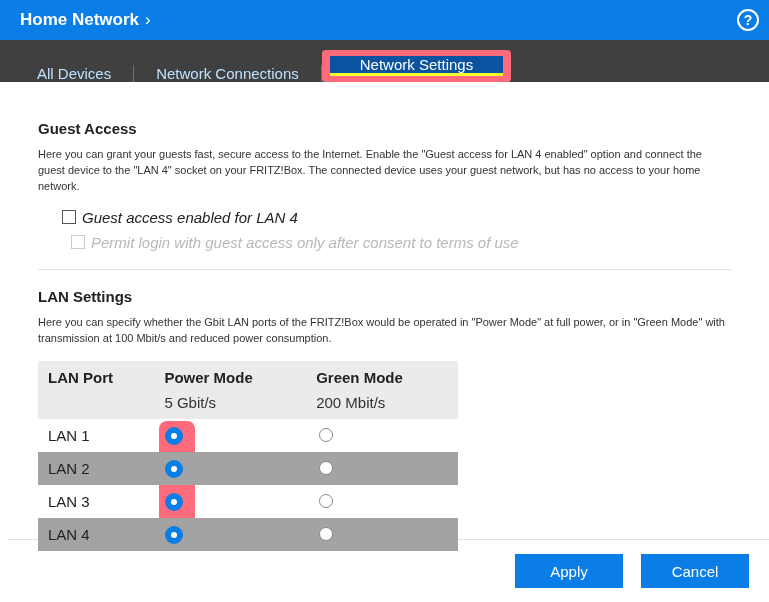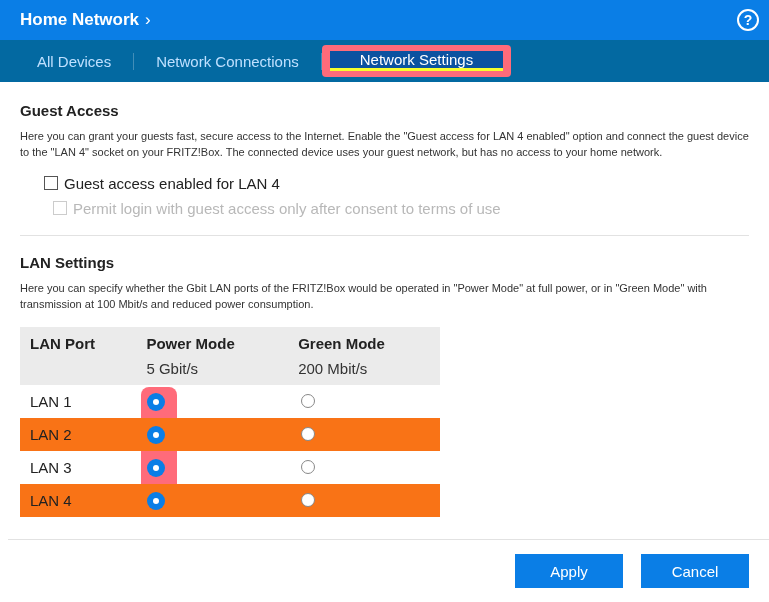--- a/index.html
+++ b/index.html
@@ -14,47 +14,47 @@
     padding: 0 10px 0 20px;
     color: #fff;
   }
   .breadcrumb { flex: 1; display: flex; align-items: center; font-weight: 600; font-size: 17px; }
   .breadcrumb .chev { margin: 0 6px; font-weight: 400; }
   .help-icon {
     width: 22px; height: 22px; border: 2px solid #fff; border-radius: 50%; display: flex;
     align-items: center; justify-content: center; font-weight: 700; font-size: 14px; color: #fff; cursor: pointer;
   }
   .tablist {
-    background: #0369a1; height: 42px; display: flex; align-items: center; padding: 0 15px;
+    background: #404040; height: 42px; display: flex; align-items: flex-end; padding: 0 15px;
   }
   .tab {
     padding: 0 22px; display: flex; align-items: center; color: #bfe0ff; cursor: pointer; font-size: 15px;
     border-right: 1px solid rgba(255,255,255,0.25);
   }
   .tab:last-child { border-right: none; }
   .tab-active-wrap {
     margin: 0; padding: 6px 8px ; background: #ff6b7a; border-radius: 4px; display: flex; align-items: stretch;
   }
   .tab-active {
     background: #0b52a0; color: #fff; display: flex; align-items: center; padding: 0 30px;
     border-bottom: 3px solid #f6ff2e; font-weight: 500; cursor: pointer;
   }
-  .content { padding: 20px; }
+  .content { padding: 38px; }
   .section-title { font-weight: 700; font-size: 15px; margin-bottom: 10px; }
   .desc { color: #333; line-height: 1.45; font-size: 11px; margin-bottom: 14px; }
-  .checkbox-row { display: flex; align-items: center; margin-left: 24px; margin-bottom: 8px; gap: 6px; }
+  .checkbox-row { display: flex; align-items: center; margin-left: 24px; margin-bottom: 8px; gap: 6px; font-style: italic; }
   .checkbox { width: 14px; height: 14px; border: 1px solid #555; background: #fff; cursor: pointer; }
   .checkbox.disabled { border-color: #ccc; cursor: default; }
   .label-disabled { color: #b8b8b8; }
   hr { border: none; border-top: 1px solid #e2e2e2; margin: 18px 0; }
   .table { width: 420px; border-collapse: collapse; font-size: 15px; }
   .table th { text-align: left; font-weight: 700; padding: 8px 10px; background: #ebebeb; }
   .table td { padding: 6px 10px; }
   .table th.sub { font-weight: 400; color: #333; padding-top: 0; }
-  .table tr.row-odd td { background: #f97316; }
+  .table tr.row-odd td { background: #a3a3a3; }
   .radio-cell { width: 150px; }
   .radio-wrap { display: inline-flex; align-items: center; justify-content: center; width: 20px; height: 20px; }
   .radio-checked {
     width: 18px; height: 18px; border-radius: 50%; background: #0a7ee6; display: flex; align-items: center; justify-content: center; cursor: pointer;
   }
   .radio-checked::after { content: ""; width: 6px; height: 6px; background: #fff; border-radius: 50%; }
   .radio-unchecked {
     width: 14px; height: 14px; border: 1px solid #888; border-radius: 50%; background: #fff; cursor: pointer;
   }
   .hl-pink {

